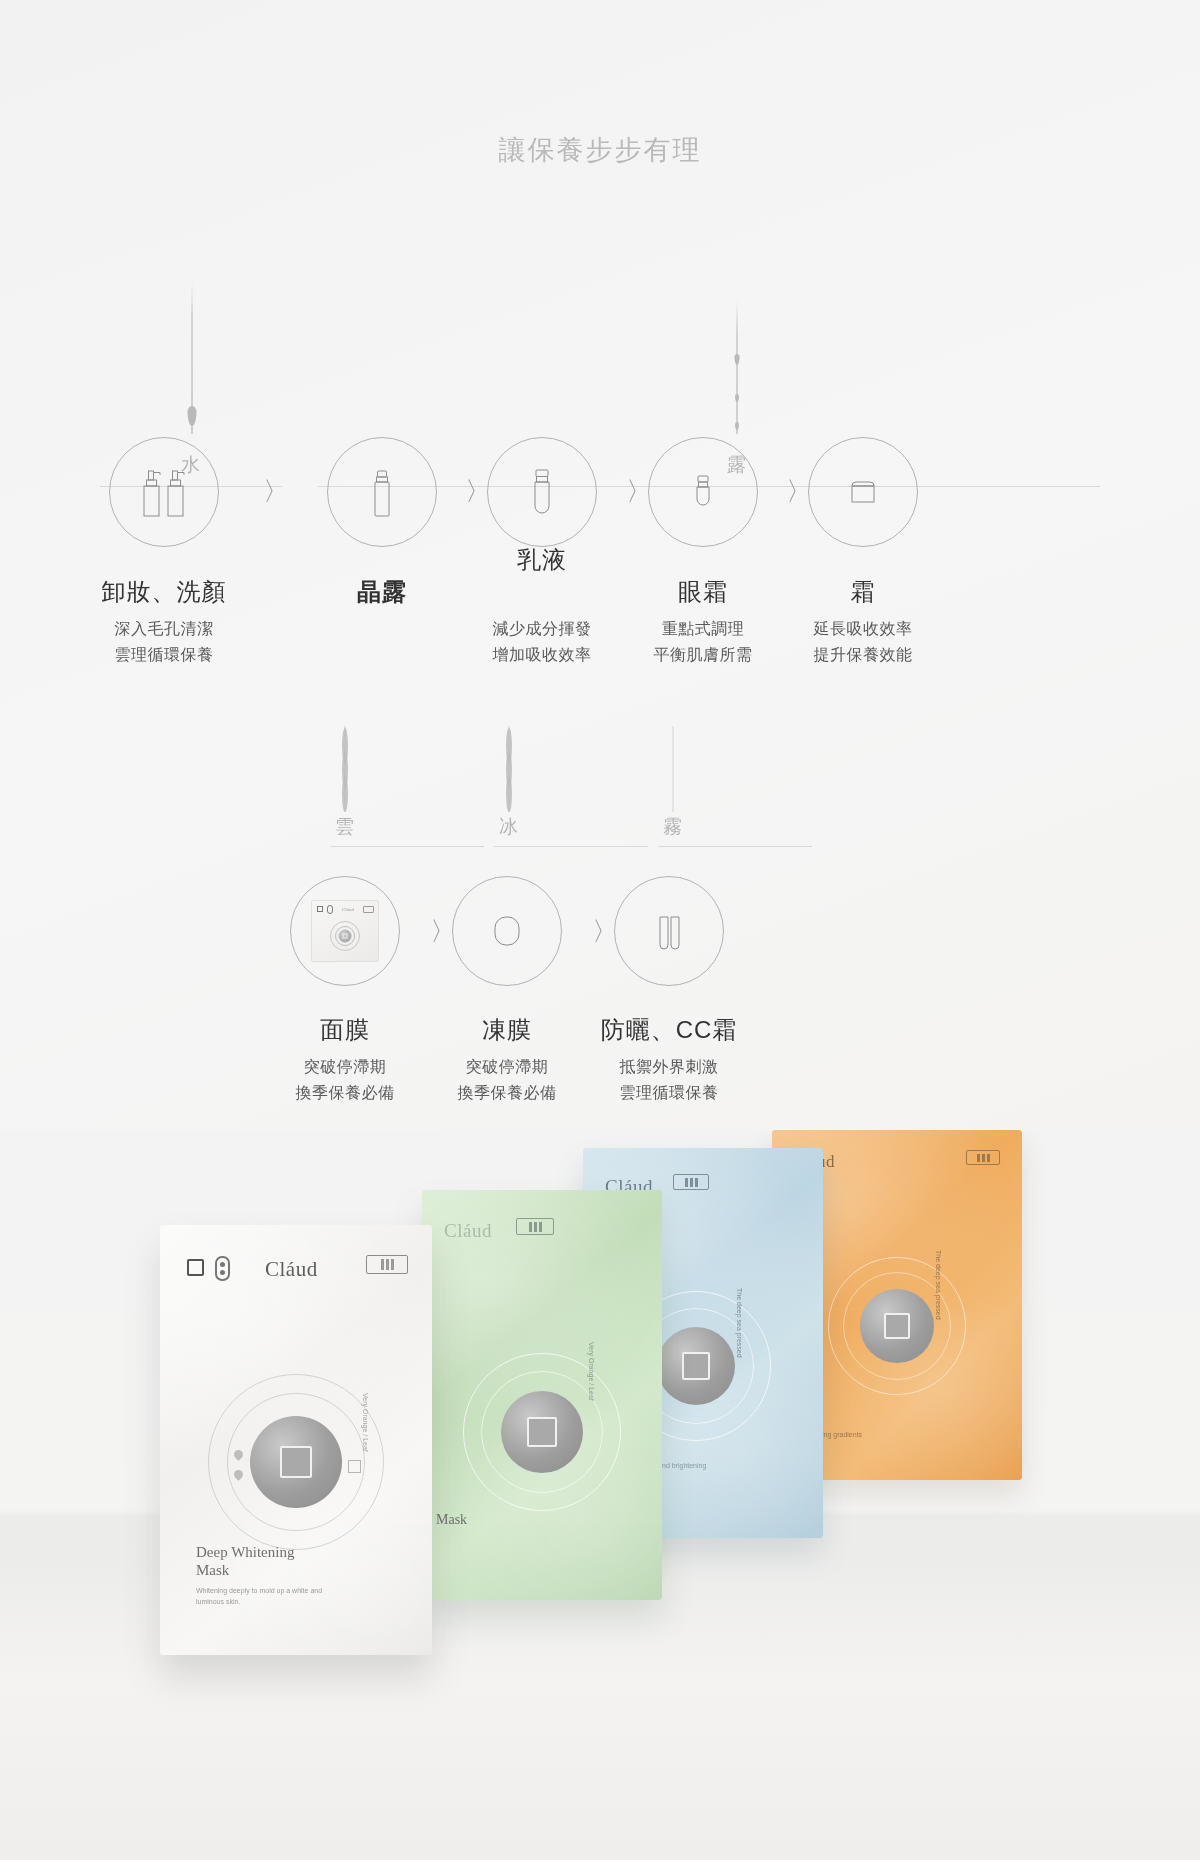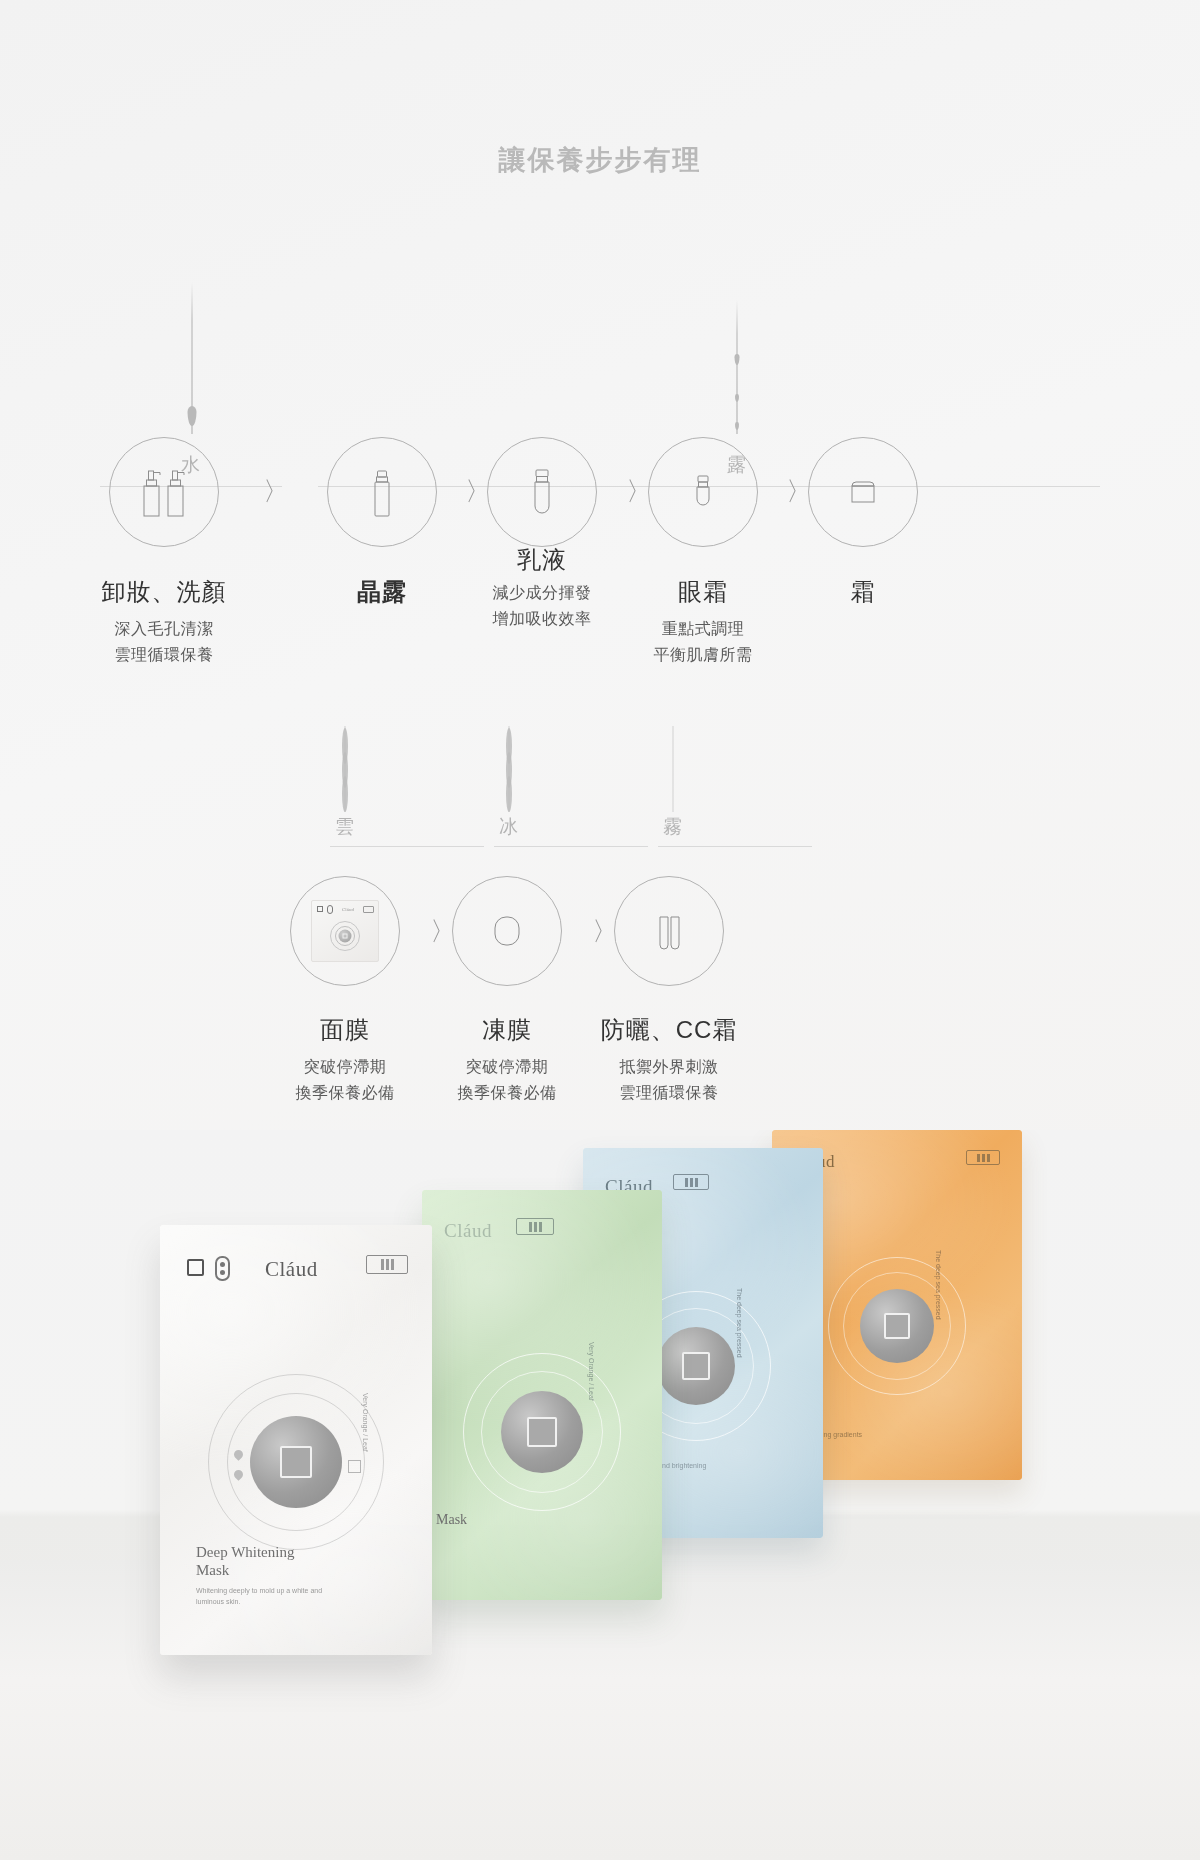--- a/index.html
+++ b/index.html
@@ -21,25 +21,25 @@
   .header { position: absolute; top: 118px; left: 0; width: 1200px; text-align: center; }
   .title {
     font-size: 40px;
     color: #3b3b3b;
     letter-spacing: 1px;
     line-height: 1.3;
     font-weight: 400;
     white-space: nowrap;
   }
   .subtitle {
-    margin-top: 24px;
+    margin-top: 14px;
     font-size: 27px;
     color: #b9b9b9;
     letter-spacing: 2px;
-    font-weight: 700;
+    font-weight: 400;
   }
 
   
   .marker { position: absolute; }
   .marker .stem {
     position: absolute; left: 50%; top: 0;
     width: 1px; height: 100%;
     background: linear-gradient(to bottom, rgba(170,170,170,0) 0%, rgba(165,165,165,.85) 25%, rgba(160,160,160,.9) 100%);
     transform: translateX(-50%);
   }
@@ -279,32 +279,36 @@
 
   <div class="step-name" style="left:64px; top:576px; width:200px;">卸妝、洗顏</div>
   <div class="step-desc" style="left:64px; top:616px; width:200px;">
     <div>深入毛孔清潔</div>
     <div>雲理循環保養</div>
   </div>
 
   <div class="step-name" style="left:282px; top:576px; width:200px;font-weight:bold;">晶露</div>
 
   <div class="step-name" style="left:442px; top:544px; width:200px;">乳液</div>
-  <div class="step-desc" style="left:442px; top:580px; width:200px;">
+  <div class="step-desc" style="left:442px; top:616px; width:200px;">
     <div>減少成分揮發</div>
     <div>增加吸收效率</div>
   </div>
 
   <div class="step-name" style="left:603px; top:576px; width:200px;">眼霜</div>
   <div class="step-desc" style="left:603px; top:616px; width:200px;">
     <div>重點式調理</div>
     <div>平衡肌膚所需</div>
   </div>
 
   <div class="step-name" style="left:763px; top:576px; width:200px;">霜</div>
+  <div class="step-desc" style="left:763px; top:616px; width:200px;">
+    <div>延長吸收效率</div>
+    <div>提升保養效能</div>
+  </div>
 
   <div class="marker" style="left:339px; top:726px; width:12px; height:86px;">
     <div class="stem" style="background:linear-gradient(to bottom, rgba(175,175,175,.55), rgba(175,175,175,.55));"></div>
     <div class="spindle" style="top:2px;"></div>
     <div class="spindle" style="top:26px;"></div>
     <div class="spindle" style="top:50px;"></div>
   </div>
   <div class="grp-label" style="left:300px; top:814px; width:90px;">雲</div>
   <div class="rule" style="left:330px; top:846px; width:154px;"></div>
 

